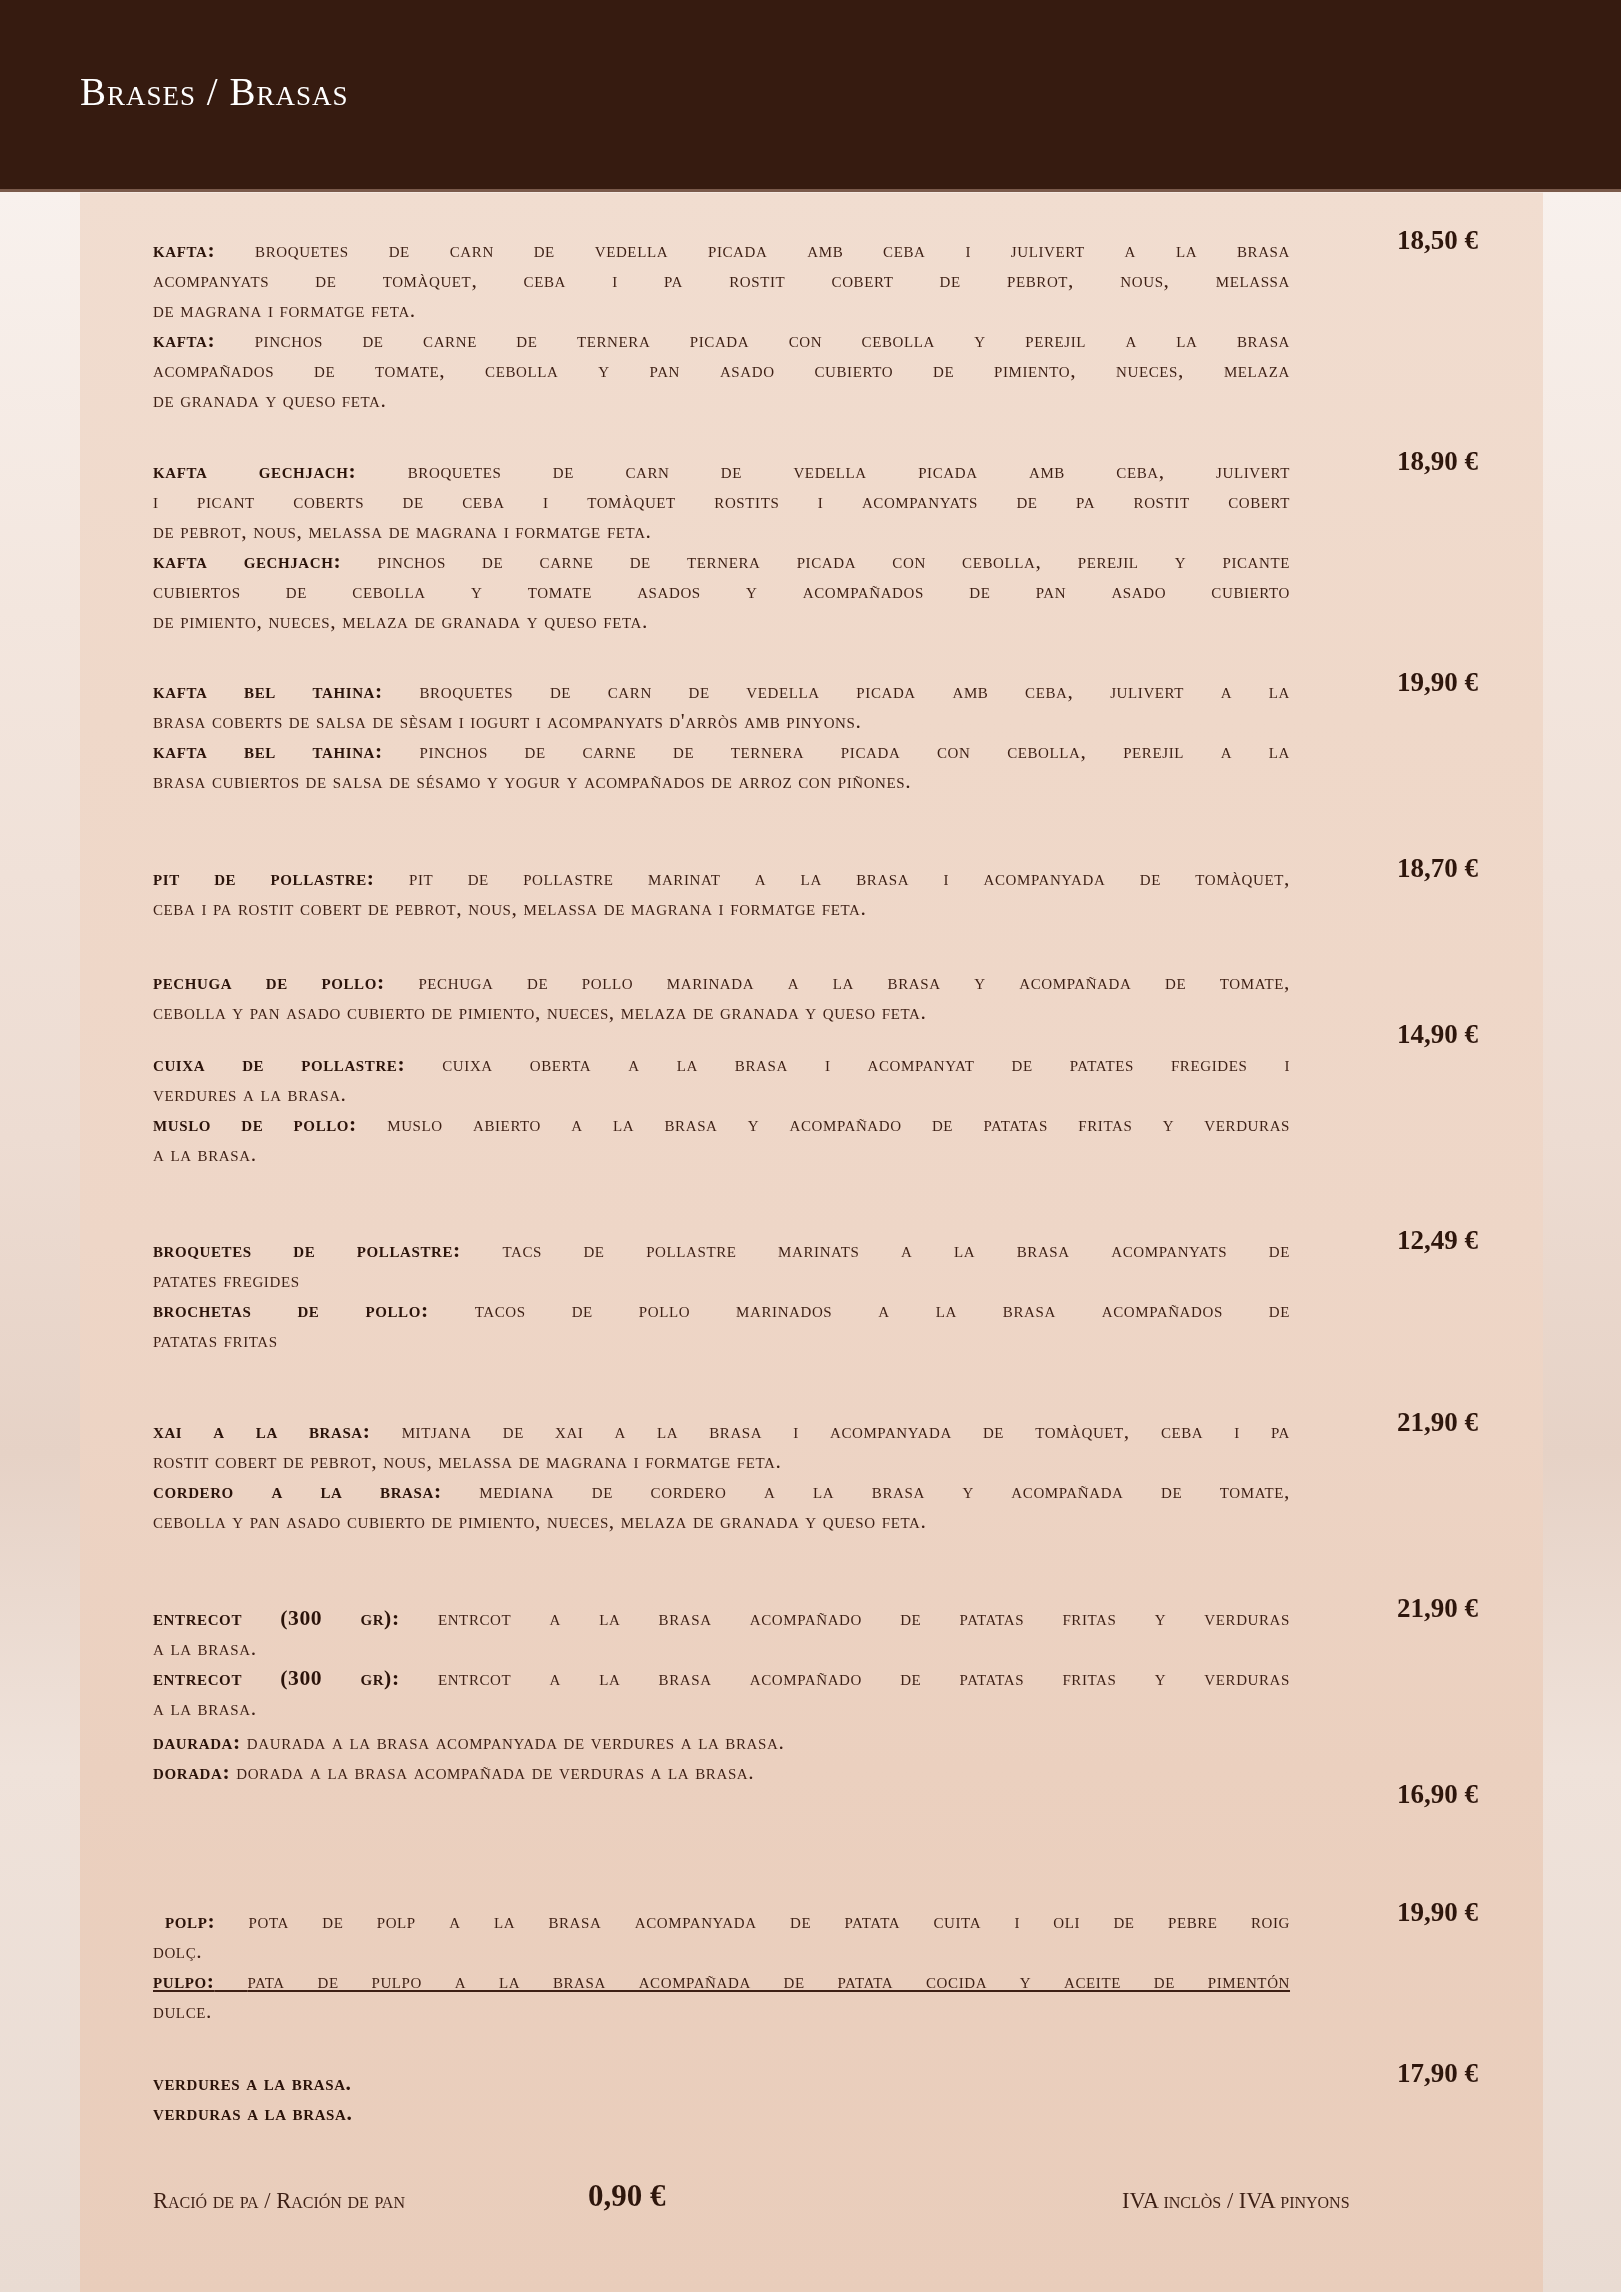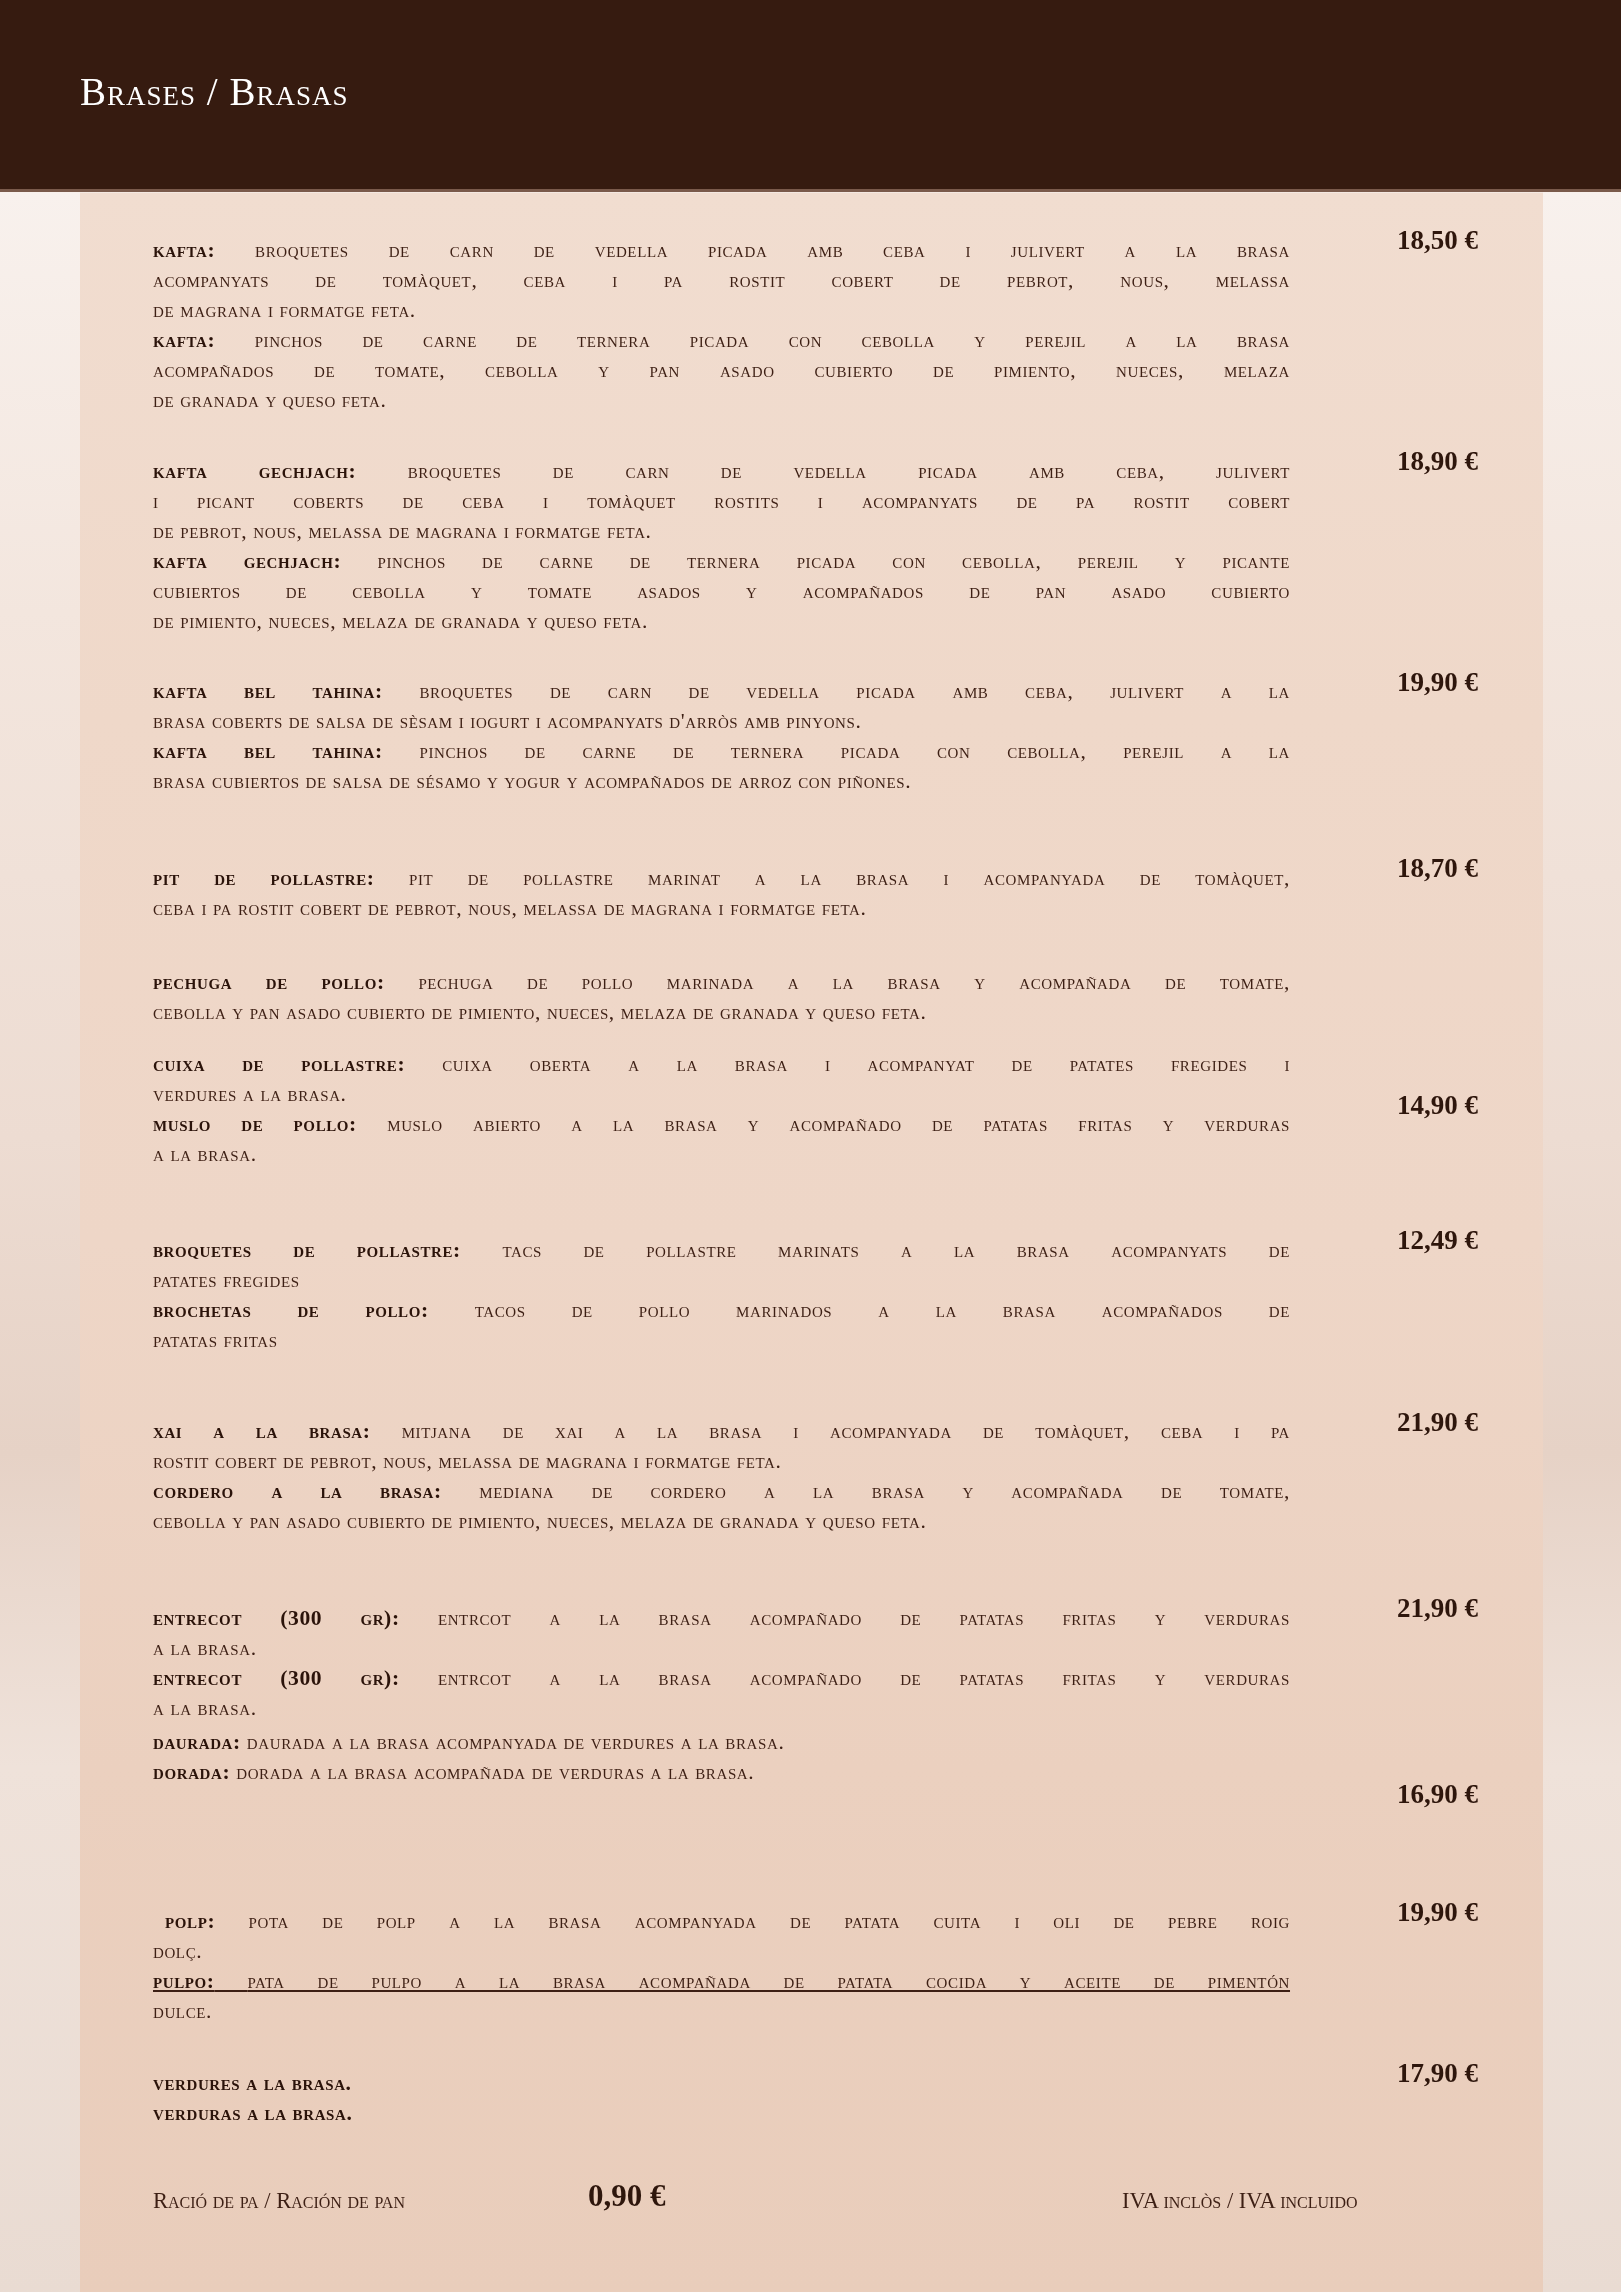--- a/index.html
+++ b/index.html
@@ -101,21 +101,21 @@
       <div class="desc-line" style="text-align-last: justify; margin-top: 44px;"><span class="name">Pechuga de pollo:</span> <span>Pechuga de pollo marinada a la brasa y acompañada de tomate,</span></div>
       <div class="desc-line"><span>cebolla y pan asado cubierto de pimiento, nueces, melaza de granada y queso feta.</span></div>
     </div>
     <div class="price" style="top: 853px; text-align: right;">18,70 €</div>
     <div class="item" style="top: 1049px;">
       <div class="desc-line" style="text-align-last: justify;"><span class="name">Cuixa de pollastre:</span> <span>Cuixa oberta a la brasa i acompanyat de patates fregides i</span></div>
       <div class="desc-line"><span>verdures a la brasa.</span></div>
       <div class="desc-line" style="text-align-last: justify;"><span class="name">Muslo de pollo:</span> <span>Muslo abierto a la brasa y acompañado de patatas fritas y verduras</span></div>
       <div class="desc-line"><span>a la brasa.</span></div>
     </div>
-    <div class="price" style="top: 1090px;">14,90 €</div>
+    <div class="price" style="top: 1019px;">14,90 €</div>
     <div class="item" style="top: 1235px;">
       <div class="desc-line" style="text-align-last: justify;"><span class="name">Broquetes de pollastre:</span> <span>Tacs de pollastre marinats a la brasa acompanyats de</span></div>
       <div class="desc-line"><span>patates fregides</span></div>
       <div class="desc-line" style="text-align-last: justify;"><span class="name">Brochetas de pollo:</span> <span>Tacos de pollo marinados a la brasa acompañados de</span></div>
       <div class="desc-line"><span>patatas fritas</span></div>
     </div>
     <div class="price" style="top: 1225px;">12,49 €</div>
     <div class="item" style="top: 1416px;">
       <div class="desc-line" style="text-align-last: justify;"><span class="name">Xai a la brasa:</span> <span>Mitjana de xai a la brasa i acompanyada de tomàquet, ceba i pa</span></div>
       <div class="desc-line"><span>rostit cobert de pebrot, nous, melassa de magrana i formatge feta.</span></div>
@@ -144,14 +144,14 @@
     <div class="price" style="top: 1897px;">19,90 €</div>
     <div class="item" style="top: 2068px;">
       <div class="desc-line"><span class="name">Verdures a la brasa.</span> <span></span></div>
       <div class="desc-line"><span class="name">Verduras a la brasa.</span> <span></span></div>
     </div>
     <div class="price" style="top: 2058px;">17,90 €</div>
   </div>
 
 <div class="footer-left">Ració de pa / Ración de pan</div>
 <div class="footer-price">0,90 €</div>
-<div class="footer-right">IVA inclòs / IVA incluido</div>
+<div class="footer-right">IVA inclòs / IVA pinyons</div>
 
 
 </body></html>

